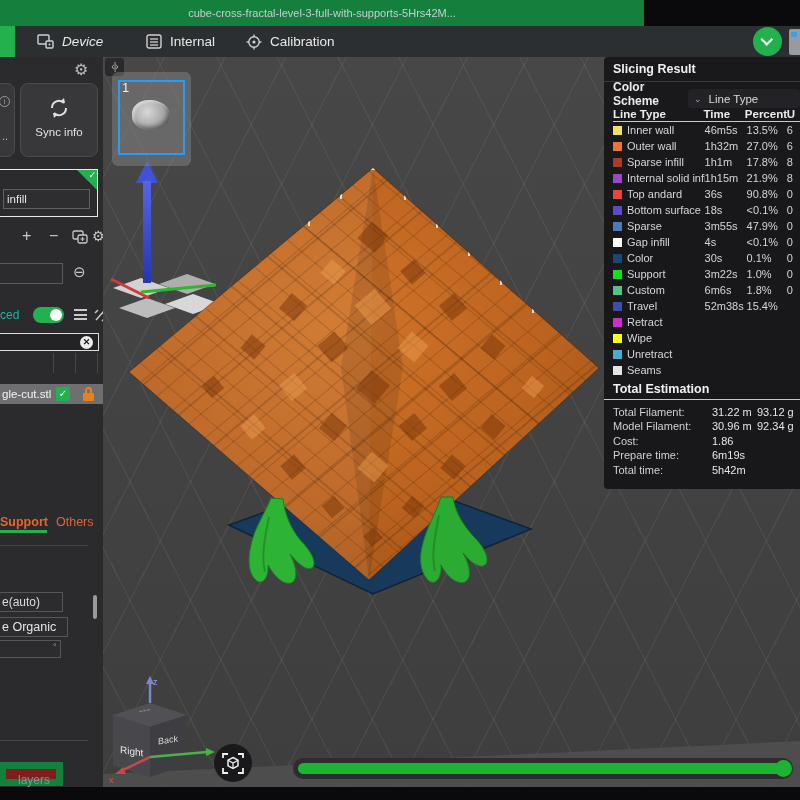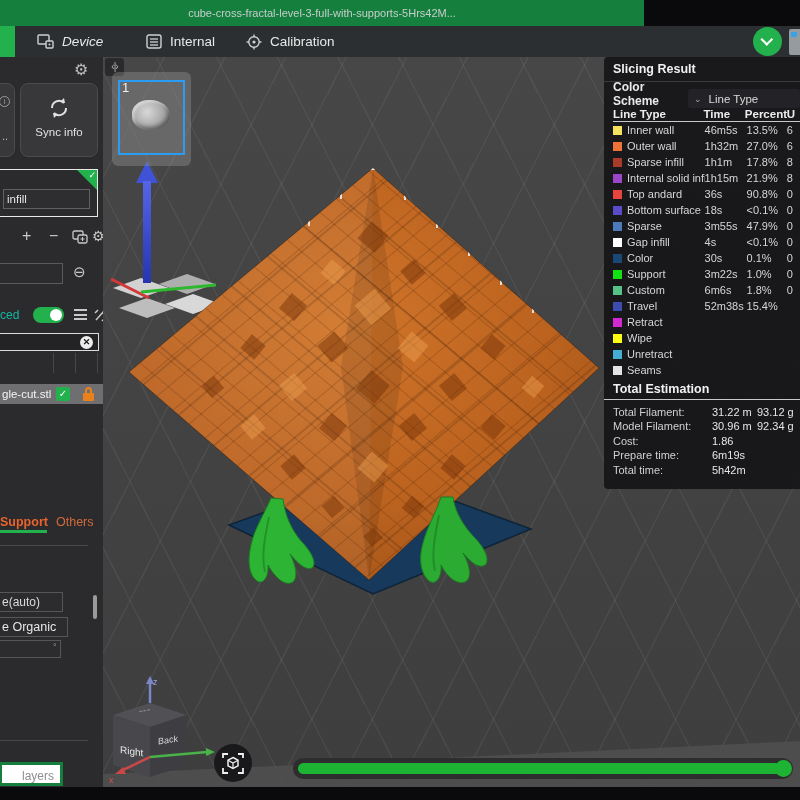--- a/index.html
+++ b/index.html
@@ -66,21 +66,21 @@
   .lock .body { position:absolute; left:0; top:6px; width:11px; height:8px; background:#e8801e; border-radius:1px; }
   .sbtabs { position:absolute; left:0; top:458px; width:103px; height:20px; }
   .sbtabs .sup { position:absolute; left:0; top:0; font-size:12.5px; font-weight:bold; color:#e8632d; }
   .sbtabs .oth { position:absolute; left:56px; top:0; font-size:12.5px; color:#d4693a; }
   .sbtabs .uline { position:absolute; left:0; top:15px; width:47px; height:3px; background:var(--accent-green,#23b14d); }
   .sb-div { position:absolute; left:0; width:88px; height:1px; background:#47474a; }
   .fieldbox { position:absolute; background:#2c2c2e; border:1px solid #55555a; font-size:12px; color:#dcdcdc;
     line-height:18px; padding-left:2px; overflow:hidden; white-space:nowrap; }
   .deg { position:absolute; left:53px; top:585px; font-size:9px; color:#9a9a9a; }
   .sb-scroll { position:absolute; left:93px; top:538px; width:4px; height:24px; background:#9a9a9a; border-radius:2px; }
-  .layersbox { position:absolute; left:-1px; top:705px; width:64px; height:24px; border:3px solid #15803d; background:#ffffff;
+  .layersbox { position:absolute; left:-1px; top:705px; width:64px; height:24px; border:7px solid #15803d; background:#7f1d1d;
     font-size:12px; color:#8f8f92; text-align:right; padding:4px 6px 0 0; }
   
   .viewport { position:absolute; left:103px; top:57px; width:697px; height:730px; overflow:hidden;
     background:
       repeating-linear-gradient(63deg, rgba(255,255,255,0.05) 0 1.5px, transparent 1.5px 54px),
       repeating-linear-gradient(117deg, rgba(255,255,255,0.05) 0 1.5px, transparent 1.5px 54px),
       linear-gradient(#474747,#3e3e3e);
   }
   .plate-edge { position:absolute; left:0; bottom:0; width:697px; height:46px; background:#4f4f4f;
     clip-path:polygon(0 72%, 100% 0, 100% 100%, 0 100%); opacity:.9; }

